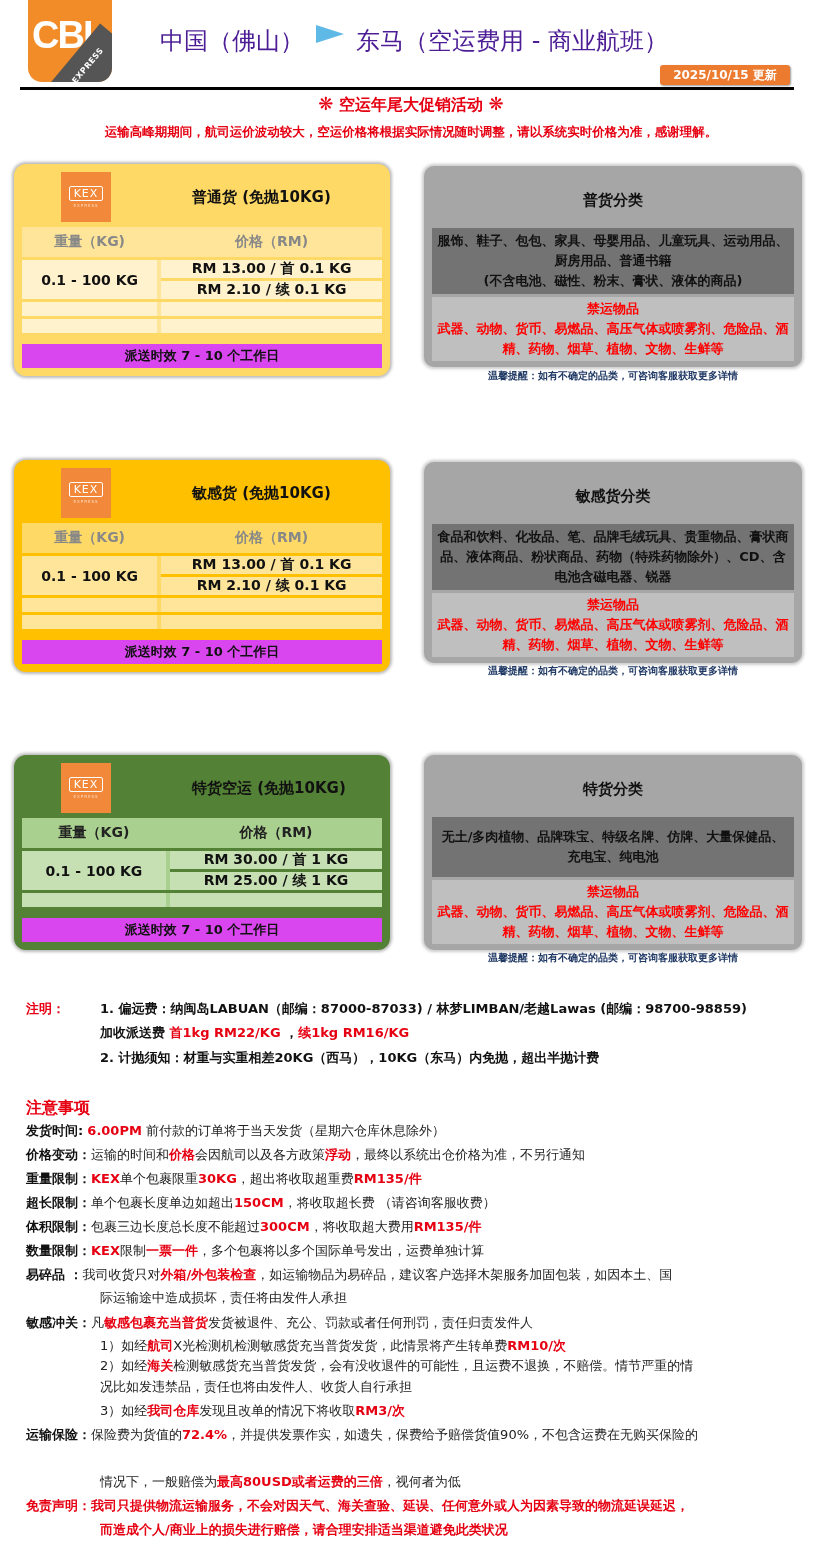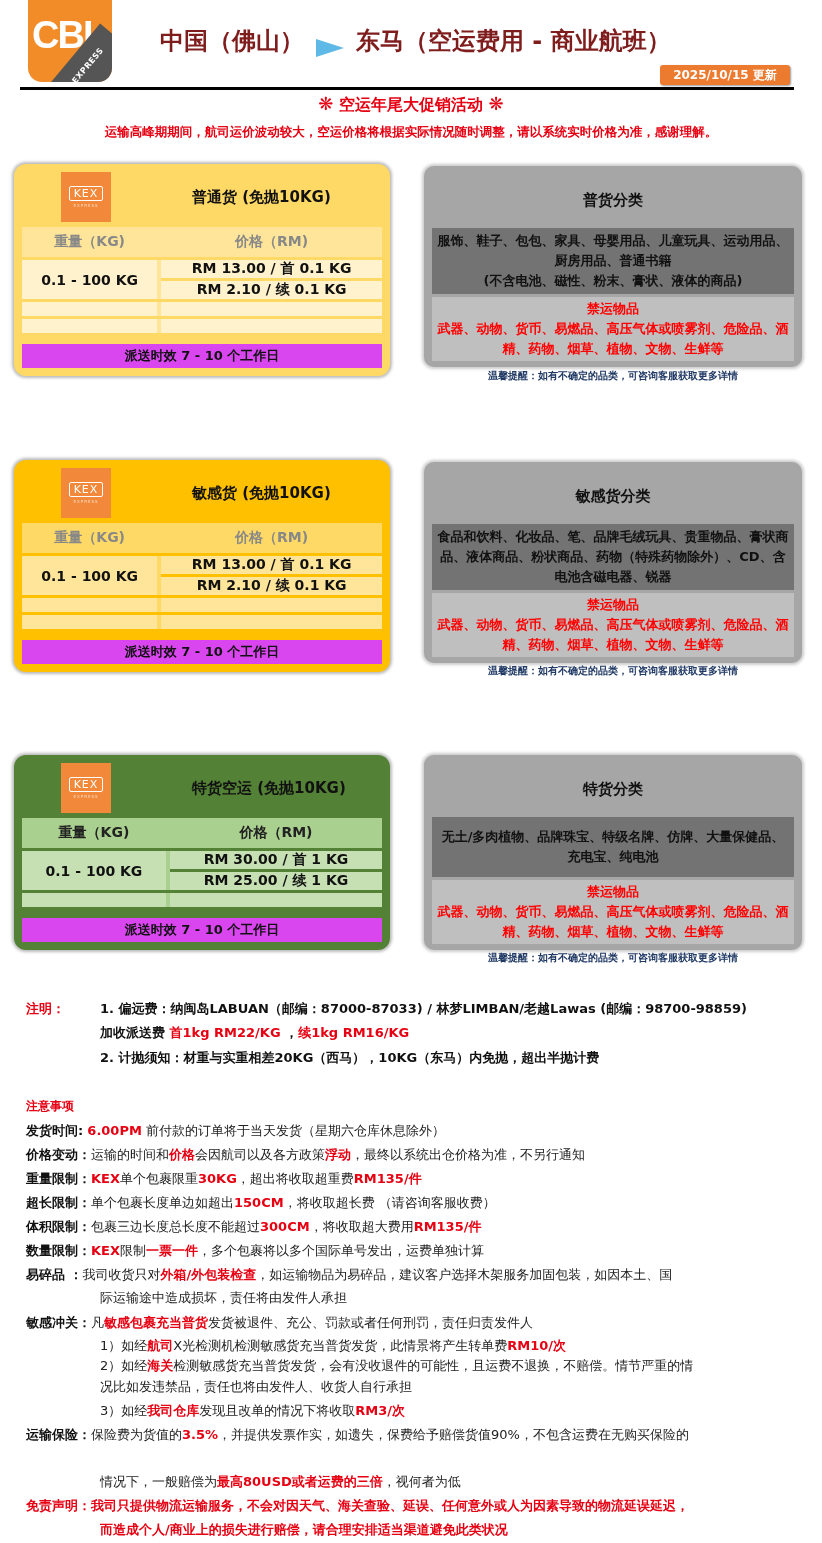--- a/index.html
+++ b/index.html
@@ -21,22 +21,22 @@
   }
   .logo .band {
     position: absolute; right: -20px; bottom: -10px; width: 80px; height: 46px;
     background: #555; transform: rotate(-50deg); transform-origin: center;
   }
   .logo .express {
     position: absolute; right: 2px; bottom: 12px; font-size: 8px; font-weight: bold;
     color: #fff; transform: rotate(-50deg); letter-spacing: 0.5px;
   }
   .title {
-    left: 160px; top: 25px; font-size: 24px; font-weight: bold; color: #7f1d1d;
-    display: flex; align-items: flex-end; gap: 8px; white-space: nowrap;
+    left: 160px; top: 25px; font-size: 24px; font-weight: normal; color: #4c1d95;
+    display: flex; align-items: flex-start; gap: 8px; white-space: nowrap;
   }
   .plane {
     width: 0; height: 0; border-top: 9px solid transparent; border-bottom: 9px solid transparent;
     border-left: 28px solid #5fb9e6; margin: 0 4px;
   }
   .date-badge {
     left: 660px; top: 65px; width: 130px; height: 20px; background: #ec7a2f;
     color: #fff; font-size: 12px; font-weight: bold; text-align: center; line-height: 20px;
     border-radius: 3px; box-shadow: 1px 1px 2px #999;
   }
@@ -111,21 +111,21 @@
   }
   .tip {
     left: 424px; width: 378px; text-align: center; font-size: 10px; font-weight: bold;
     color: #1f3864;
   }
 
   
   .notes-label { left: 26px; top: 1000px; font-size: 13px; font-weight: bold; color: #e60012; }
   .note-line { left: 100px; font-size: 13px; font-weight: bold; color: #111; white-space: nowrap; }
   .red { color: #e60012; }
-  .sec-title { left: 26px; top: 1098px; font-size: 12px; font-weight: bold; color: #e60012; }
+  .sec-title { left: 26px; top: 1098px; font-size: 16px; font-weight: bold; color: #e60012; }
   .item { left: 26px; font-size: 13px; color: #222; white-space: nowrap; }
   .item b.lbl { color: #111; }
   .item .rb { color: #e60012; font-weight: bold; }
   .cont { left: 100px; font-size: 13px; color: #222; white-space: nowrap; }
   .cont .rb { color: #e60012; font-weight: bold; }
   .disc { left: 26px; font-size: 13px; font-weight: bold; color: #e60012; white-space: nowrap; }
 </style>
 </head>
 <body>
 
@@ -320,21 +320,21 @@
 </div>
 <div class="abs cont" style="top:1357px;">
   <span>2）如经</span><span class="rb">海关</span><span>检测敏感货充当普货发货，会有没收退件的可能性，且运费不退换，不赔偿。情节严重的情</span>
 </div>
 <div class="abs cont" style="top:1378px;">况比如发违禁品，责任也将由发件人、收货人自行承担</div>
 <div class="abs cont" style="top:1402px;">
   <span>3）如经</span><span class="rb">我司仓库</span><span>发现且改单的情况下将收取</span><span class="rb">RM3/次</span>
 </div>
 
 <div class="abs item" style="top:1426px;">
-  <b class="lbl">运输保险：</b><span>保险费为货值的</span><span class="rb">3.5%</span><span>，并提供发票作实，如遗失，保费给予赔偿货值90%，不包含运费在无购买保险的</span>
+  <b class="lbl">运输保险：</b><span>保险费为货值的</span><span class="rb">72.4%</span><span>，并提供发票作实，如遗失，保费给予赔偿货值90%，不包含运费在无购买保险的</span>
 </div>
 <div class="abs cont" style="top:1449px;margin-top:24px;">
   <span>情况下，一般赔偿为</span><span class="rb">最高80USD或者运费的三倍</span><span>，视何者为低</span>
 </div>
 
 <div class="abs disc" style="top:1497px;">
   <span>免责声明：</span><span>我司只提供物流运输服务，不会对因天气、海关查验、延误、任何意外或人为因素导致的物流延误延迟，</span>
 </div>
 <div class="abs disc" style="top:1521px; left:100px;text-align:center;">而造成个人/商业上的损失进行赔偿，请合理安排适当渠道避免此类状况</div>
 

